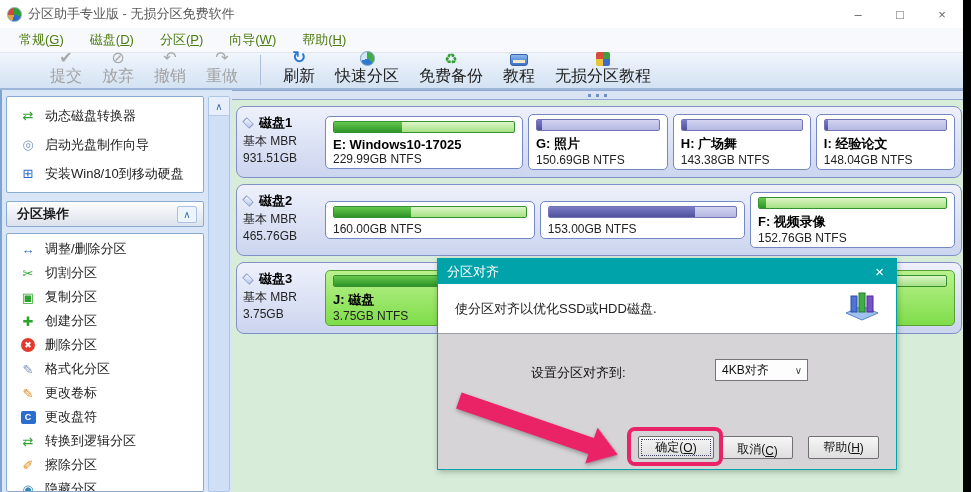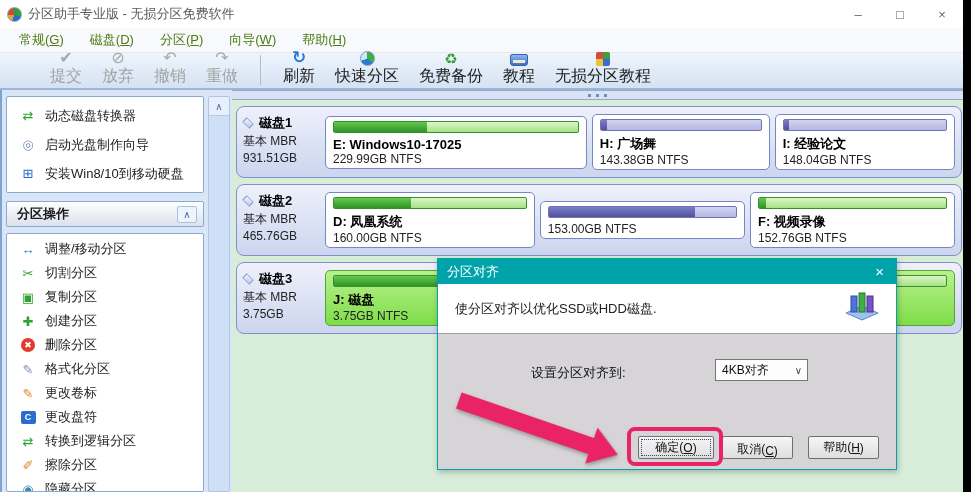--- a/index.html
+++ b/index.html
@@ -193,21 +193,21 @@
           </div>
 
           <div class="section-hdr">
             <span class="section-title">分区操作</span>
             <span class="collapse-btn">∧</span>
           </div>
 
           <div class="panel ops-panel">
             <div class="side-item">
               <span class="oi c-blue">↔</span>
-              <span>调整/移动分区</span>
+              <span>调整/删除分区</span>
             </div>
             <div class="side-item">
               <span class="oi c-green">✂</span>
               <span>切割分区</span>
             </div>
             <div class="side-item">
               <span class="oi c-green">▣</span>
               <span>复制分区</span>
             </div>
             <div class="side-item">
@@ -270,20 +270,27 @@
             <div>931.51GB</div>
           </div>
           <div class="parts">
             <div class="part green" style="flex-grow:229.99">
               <div class="pbar">
                   <div class="pfill" style="width:38%"></div>
                 </div>
               <div class="plabel">E: Windows10-17025</div>
               <div class="psize">229.99GB NTFS</div>
             </div>
+            <div class="part purple" style="flex-grow:150.69">
+              <div class="pbar">
+                  <div class="pfill" style="width:4%"></div>
+                </div>
+              <div class="plabel">G: 照片</div>
+              <div class="psize">150.69GB NTFS</div>
+            </div>
             <div class="part purple" style="flex-grow:143.38">
               <div class="pbar">
                   <div class="pfill" style="width:4%"></div>
                 </div>
               <div class="plabel">H: 广场舞</div>
               <div class="psize">143.38GB NTFS</div>
             </div>
             <div class="part purple" style="flex-grow:148.04">
               <div class="pbar">
                   <div class="pfill" style="width:3%"></div>
@@ -301,21 +308,20 @@
                 <span>磁盘2</span>
               </div>
             <div>基本 MBR</div>
             <div>465.76GB</div>
           </div>
           <div class="parts">
             <div class="part green" style="flex-grow:160">
               <div class="pbar">
                   <div class="pfill" style="width:40%"></div>
                 </div>
-              <div class="plabel">D: 凤凰系统</div>
               <div class="psize">160.00GB NTFS</div>
             </div>
             <div class="part purple" style="flex-grow:153">
               <div class="pbar">
                   <div class="pfill" style="width:78%"></div>
                 </div>
               <div class="psize">153.00GB NTFS</div>
             </div>
             <div class="part green" style="flex-grow:152.76">
               <div class="pbar">

